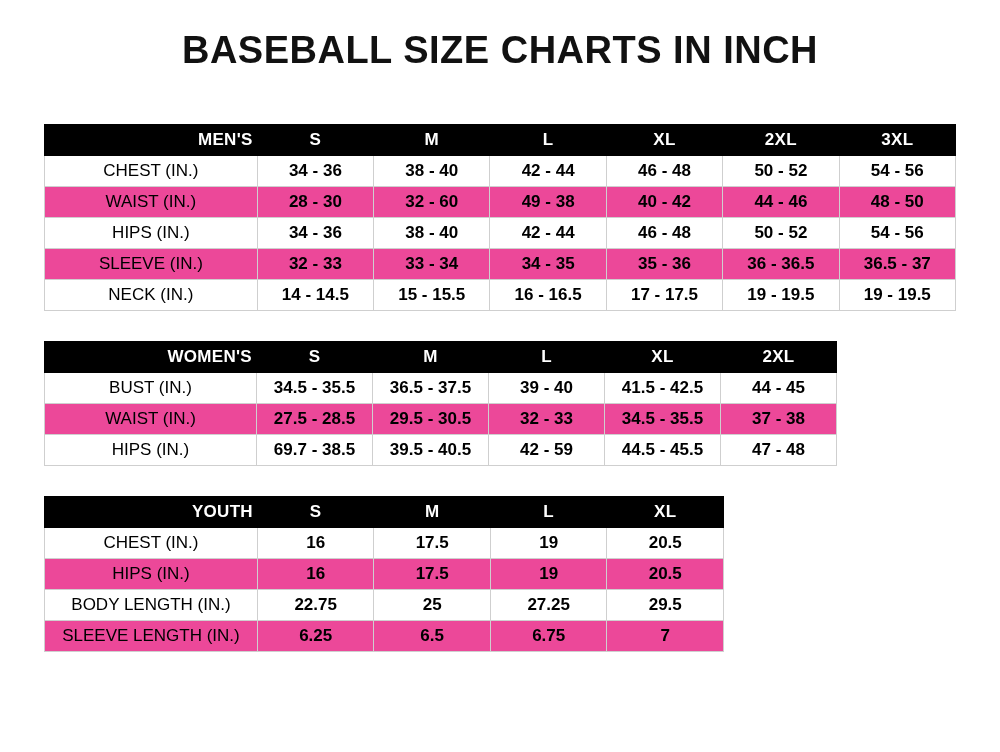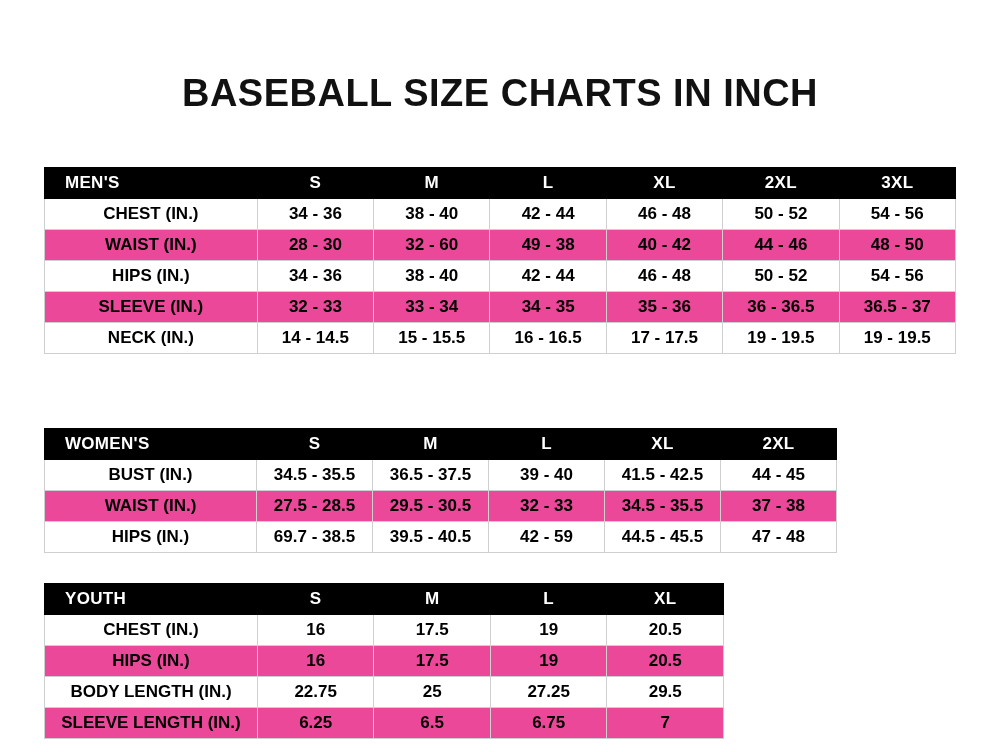--- a/index.html
+++ b/index.html
@@ -19,21 +19,21 @@
     width: 1000px;
     height: 752px;
     box-sizing: border-box;
   }
   .title {
     text-align: center;
     font-size: 38px;
     font-weight: bold;
     letter-spacing: 0.5px;
     margin: 0;
-    padding-top: 72px;
+    padding-top: 29px;
     color: #111111;
   }
 
   .tables {
     padding: 0 44px;
     margin-top: 52px;
   }
 
   table.size-chart {
     border-collapse: collapse;
@@ -54,39 +54,39 @@
 
   table.size-chart thead th {
     background: #000000;
     color: #ffffff;
     border: 1px solid #000000;
     font-size: 17px;
     letter-spacing: 0.3px;
   }
 
   table.size-chart thead th.rowlabel {
-    text-align: left;
+    text-align: right;
     padding-left: 20px;
   }
 
   table.size-chart tbody tr.alt td {
     background: #ec4899;
   }
 
   table.size-chart tbody td.rowlabel {
     text-align: center;
-    font-weight: bold;
+    font-weight: normal;
   }
 
   
   .men-table { width: 912px; }
   .men-table col.c0 { width: 212px; }
   .men-table col.cx { width: 116px; }
 
-  .women-table { width: 790px; margin-top: 44px; }
+  .women-table { width: 790px; }
   .women-table col.c0 { width: 212px; }
   .women-table col.cx { width: 116px; }
 
   .youth-table { width: 680px; border-radius: 9px; }
   .youth-table col.c0 { width: 212px; }
   .youth-table col.cx { width: 116px; }
 
   .gap-1 { height: 30px; }
   .gap-2 { height: 30px; }
 </style>

